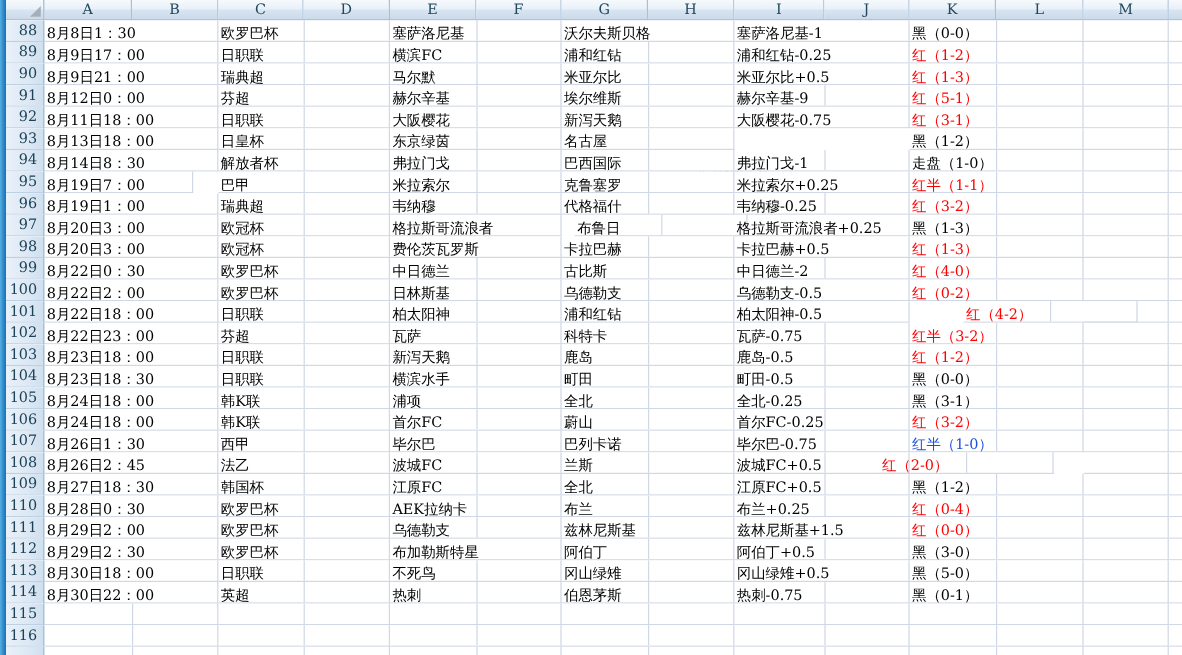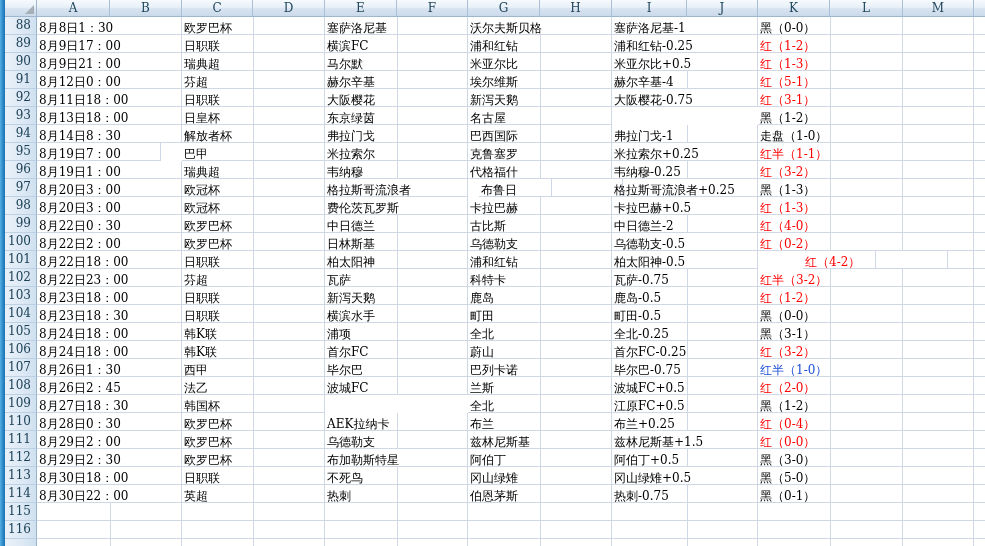--- a/index.html
+++ b/index.html
@@ -123,21 +123,21 @@
         <div class="cell" style="left: 753px; width: 145px;"><div class="divider" style="left: 72px;"></div><span class="txt" style="color: rgb(255, 0, 0);">红（1-3）</span></div>
         <div class="cell" style="left: 898px; width: 71px;"></div>
         <div class="cell" style="left: 969px; width: 11px; border-right: none;"></div>
       </div>
       <div class="row">
         <div class="rownum">91</div>
         <div class="cell no-div" style="left: 32px; width: 145px;"><span class="txt">8月12日0：00</span></div>
         <div class="cell" style="left: 177px; width: 143px;"><div class="divider" style="left: 71px;"></div><span class="txt">芬超</span></div>
         <div class="cell" style="left: 320px; width: 143px;"><div class="divider" style="left: 72px;"></div><span class="txt">赫尔辛基</span></div>
         <div class="cell" style="left: 463px; width: 144px;"><div class="divider" style="left: 72px;"></div><span class="txt">埃尔维斯</span></div>
-        <div class="cell" style="left: 607px; width: 146px;"><div class="divider" style="left: 75px;"></div><span class="txt">赫尔辛基-4</span></div>
+        <div class="cell" style="left: 607px; width: 146px;"><div class="divider" style="left: 75px;"></div><span class="txt">赫尔辛基-9</span></div>
         <div class="cell" style="left: 753px; width: 145px;"><div class="divider" style="left: 72px;"></div><span class="txt" style="color: rgb(255, 0, 0);">红（5-1）</span></div>
         <div class="cell" style="left: 898px; width: 71px;"></div>
         <div class="cell" style="left: 969px; width: 11px; border-right: none;"></div>
       </div>
       <div class="row">
         <div class="rownum">92</div>
         <div class="cell no-div" style="left: 32px; width: 145px;"><span class="txt">8月11日18：00</span></div>
         <div class="cell" style="left: 177px; width: 143px;"><div class="divider" style="left: 71px;"></div><span class="txt">日职联</span></div>
         <div class="cell" style="left: 320px; width: 143px;"><div class="divider" style="left: 72px;"></div><span class="txt">大阪樱花</span></div>
         <div class="cell" style="left: 463px; width: 144px;"><div class="divider" style="left: 72px;"></div><span class="txt">新泻天鹅</span></div>
@@ -311,28 +311,29 @@
         <div class="cell" style="left: 898px; width: 71px;"></div>
         <div class="cell" style="left: 969px; width: 11px; border-right: none;"></div>
       </div>
       <div class="row">
         <div class="rownum">108</div>
         <div class="cell no-div" style="left: 32px; width: 145px;"><span class="txt">8月26日2：45</span></div>
         <div class="cell" style="left: 177px; width: 143px;"><div class="divider" style="left: 71px;"></div><span class="txt">法乙</span></div>
         <div class="cell" style="left: 320px; width: 143px;"><div class="divider" style="left: 72px;"></div><span class="txt">波城FC</span></div>
         <div class="cell" style="left: 463px; width: 144px;"><div class="divider" style="left: 72px;"></div><span class="txt">兰斯</span></div>
         <div class="cell" style="left: 607px; width: 146px;"><div class="divider" style="left: 75px;"></div><span class="txt">波城FC+0.5</span></div>
-        <div class="cell" style="left: 753px; width: 145px;"><div class="divider" style="left: 72px;"></div><span class="txt" style="color: rgb(255, 0, 0);">红（2-0）</span></div>
+        <div class="cell" style="left: 728px; width: 145px;"><div class="divider" style="left: 72px;"></div><span class="txt" style="color: rgb(255, 0, 0);">红（2-0）</span></div>
         <div class="cell" style="left: 898px; width: 71px;"></div>
         <div class="cell" style="left: 969px; width: 11px; border-right: none;"></div>
       </div>
       <div class="row">
         <div class="rownum">109</div>
         <div class="cell no-div" style="left: 32px; width: 145px;"><span class="txt">8月27日18：30</span></div>
         <div class="cell" style="left: 177px; width: 143px;"><div class="divider" style="left: 71px;"></div><span class="txt">韩国杯</span></div>
+        <div class="cell" style="left: 320px; width: 143px;"><div class="divider" style="left: 72px;"></div><span class="txt">江原FC</span></div>
         <div class="cell" style="left: 463px; width: 144px;"><div class="divider" style="left: 72px;"></div><span class="txt">全北</span></div>
         <div class="cell" style="left: 607px; width: 146px;"><div class="divider" style="left: 75px;"></div><span class="txt">江原FC+0.5</span></div>
         <div class="cell" style="left: 753px; width: 145px;"><div class="divider" style="left: 72px;"></div><span class="txt" style="color: rgb(0, 0, 0);">黑（1-2）</span></div>
         <div class="cell" style="left: 898px; width: 71px;"></div>
         <div class="cell" style="left: 969px; width: 11px; border-right: none;"></div>
       </div>
       <div class="row">
         <div class="rownum">110</div>
         <div class="cell no-div" style="left: 32px; width: 145px;"><span class="txt">8月28日0：30</span></div>
         <div class="cell" style="left: 177px; width: 143px;"><div class="divider" style="left: 71px;"></div><span class="txt">欧罗巴杯</span></div>

